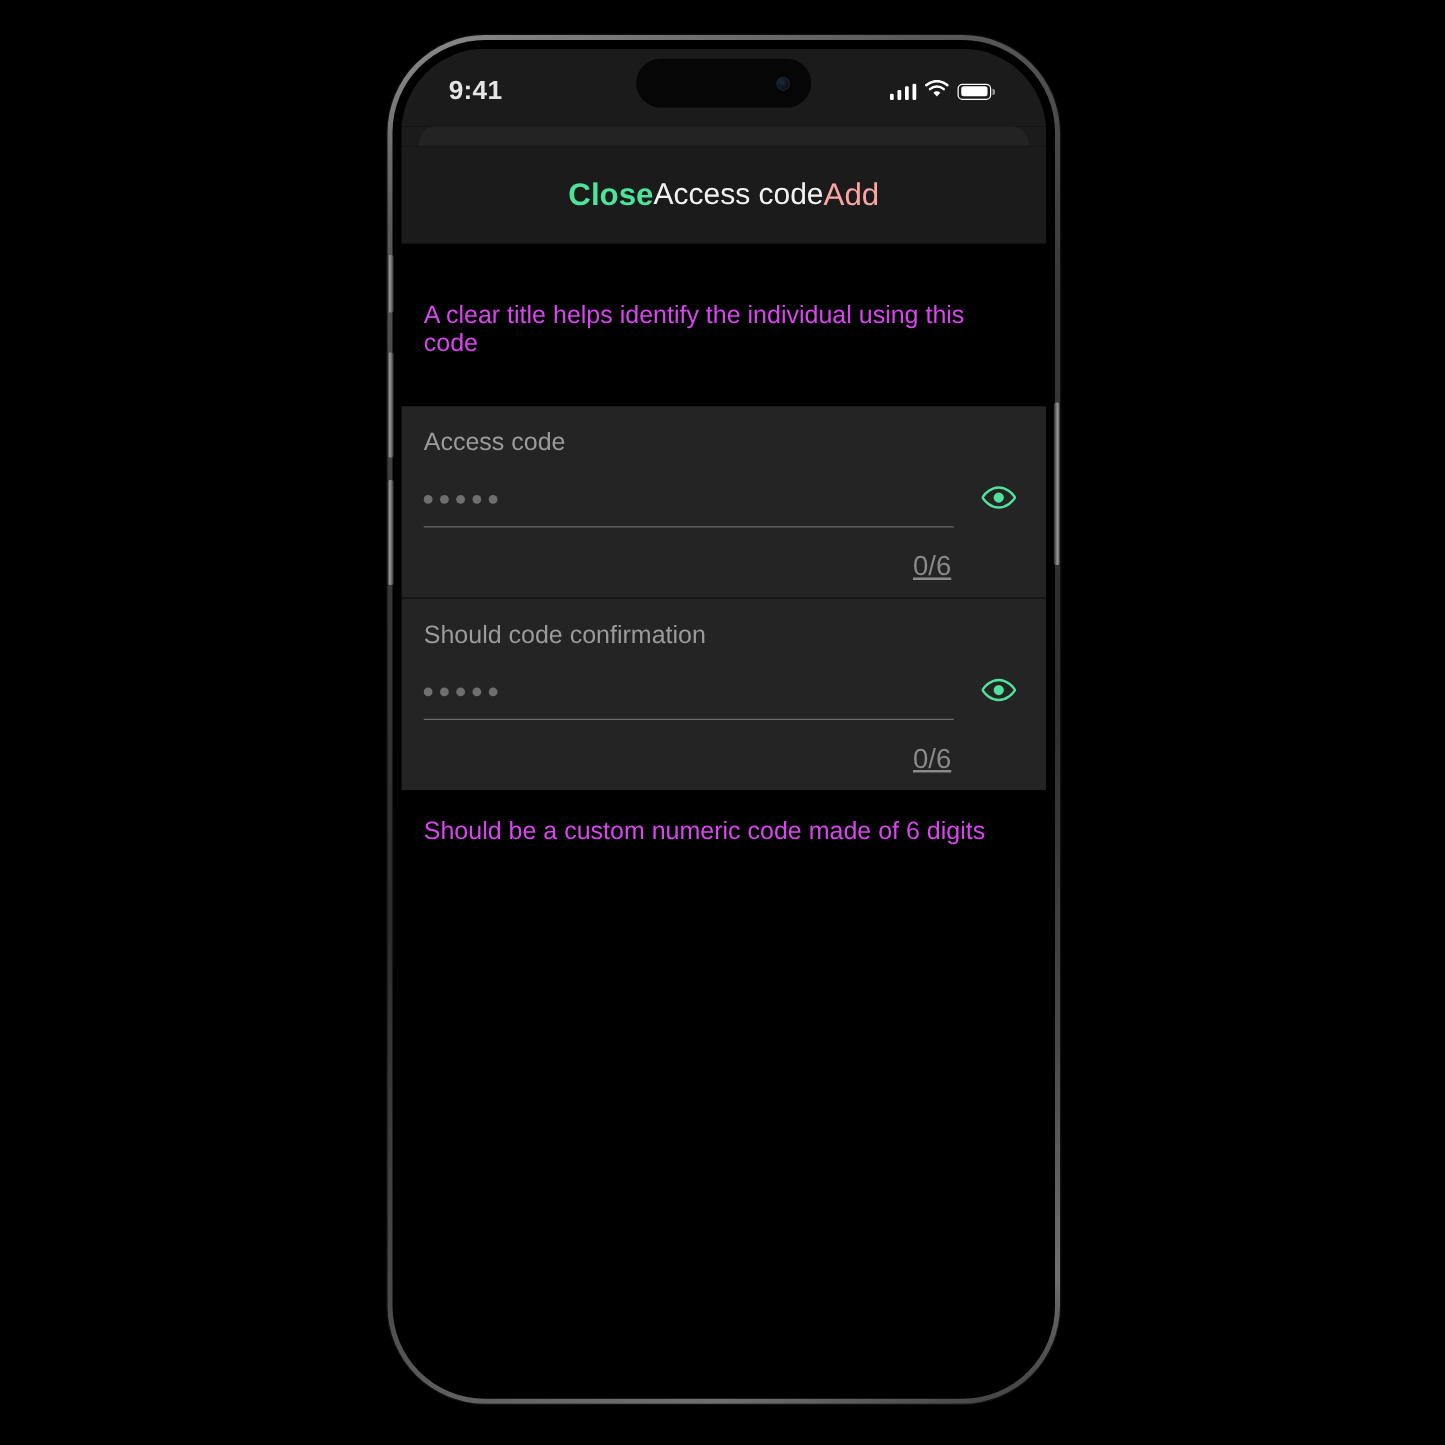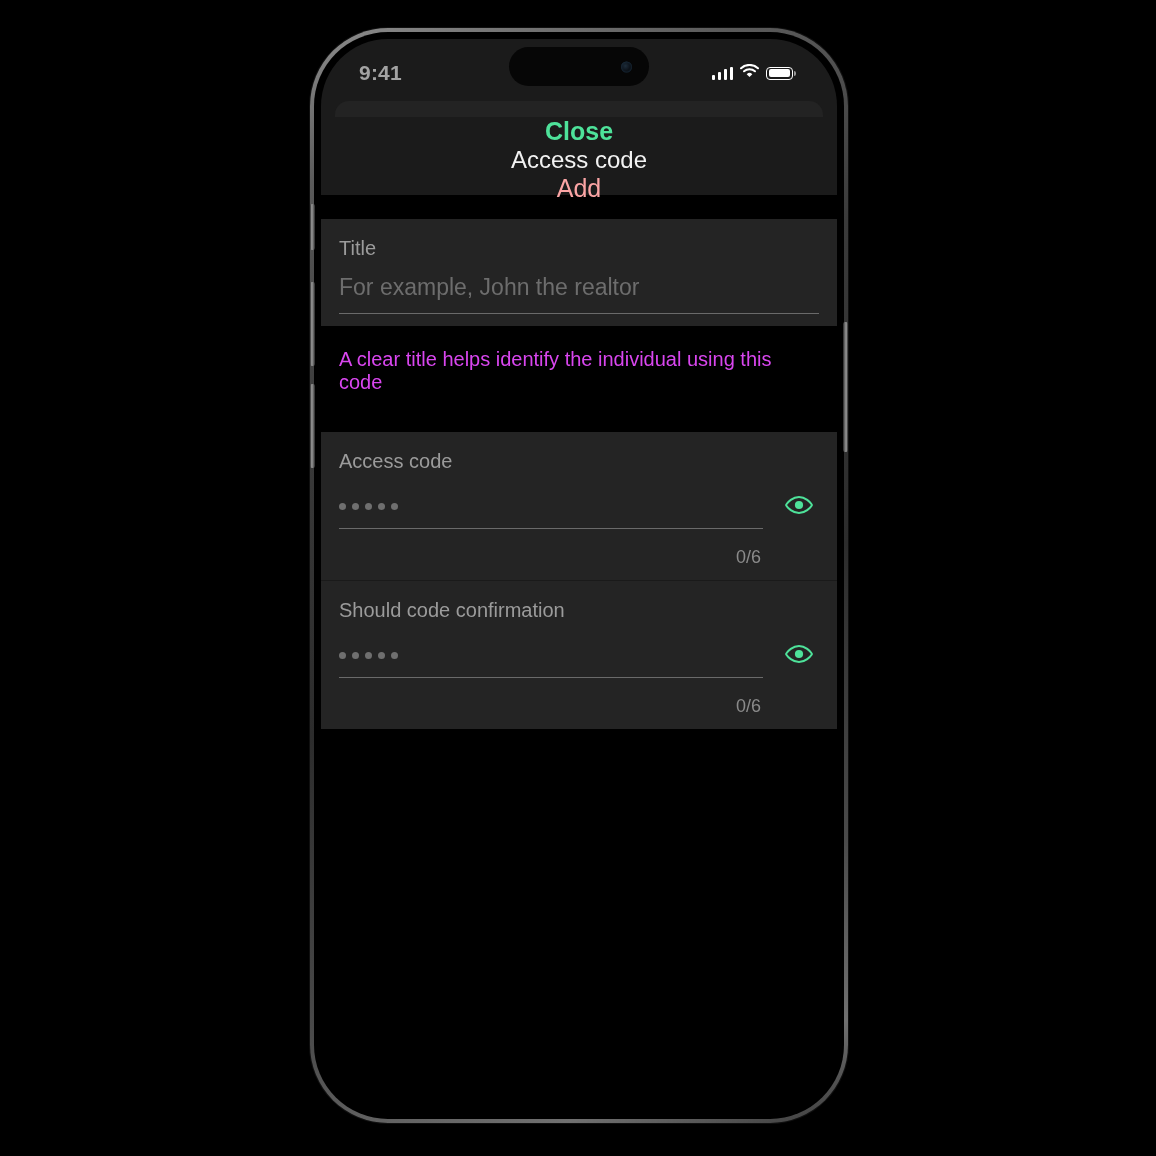--- a/index.html
+++ b/index.html
@@ -68,21 +68,21 @@
   .statusbar {
     position: relative;
     height: 62px;
     background: #1b1b1b;
     display: flex;
     align-items: center;
     justify-content: space-between;
     padding: 0 44px 0 38px;
   }
   .clock {
-    color: #a3a3a3;
+    color: #e5e5e5;
     font-size: 21px;
     font-weight: bold;
     letter-spacing: 0.2px;
     margin-top: 6px;
     text-align: right;
   }
   .status-right {
     display: flex;
     align-items: center;
     gap: 7px;
@@ -145,23 +145,22 @@
     background: #232323;
     border-radius: 14px 14px 0 0;
   }
 
   
   .navbar {
     background: #1b1b1b;
     height: 78px;
     display: flex;
     align-items: center;
-    justify-content: flex-start;
+    justify-content: center;
     padding: 0 22px;
-    flex-direction: column;
   }
   .nav-btn {
     font-size: 25px;
     font-weight: bold;
     color: #4ee29a;
     cursor: pointer;
     white-space: nowrap;
   }
   .nav-btn.disabled { color: #fca5a5; font-weight: normal; }
   .nav-title {
@@ -231,24 +230,25 @@
     width: 40px; height: 40px;
     display: flex;
     align-items: center;
     justify-content: center;
     cursor: pointer;
     flex: 0 0 auto;
     margin-bottom: 10px;
   }
   .counter {
     text-align: right;
-    font-size: 18px;
+    font-size: 22px;
     color: #8a8a8a;
     padding-right: 58px;
     margin-top: 10px;
+    text-decoration: underline;
   }
   .divider { height: 1px; background: #1a1a1a; }
 
   .helper {
     font-size: 20px;
     color: #d946ef;
     padding: 22px 18px 0 18px;
     background: #000000;
   }
 </style>
@@ -300,27 +300,20 @@
         <div class="navbar">
           <div class="nav-btn">Close</div>
           <div class="nav-title">Access code</div>
           <div class="nav-btn disabled">Add</div>
         </div>
 
         <div class="content">
 
           <div class="gap"></div>
 
-          <div class="card">
-            <div class="field">
-              <div class="field-label">Title</div>
-              <div class="field-placeholder">For example, John the realtor</div>
-              <div class="underline"></div>
-            </div>
-          </div>
 
           <div class="helper">A clear title helps identify the individual using this code</div>
 
           <div class="gap" style="height:38px"></div>
 
           <div class="card">
             <div class="field">
               <div class="field-label">Access code</div>
               <div class="pw-row">
                 <div class="pw-left">
@@ -368,18 +361,19 @@
                       <path d="M14 2C7.5 2 2.8 7.2 1.4 9.3a1.2 1.2 0 0 0 0 1.4C2.8 12.8 7.5 18 14 18s11.2-5.2 12.6-7.3a1.2 1.2 0 0 0 0-1.4C25.2 7.2 20.5 2 14 2Z" stroke="#4ee29a" stroke-width="2"></path>
                       <circle cx="14" cy="10" r="4.1" fill="#4ee29a"></circle>
                     </svg>
                   </span>
                 </div>
               </div>
               <div class="counter">0/6</div>
             </div>
           </div>
 
+          <div class="helper">Should be a custom numeric code made of 6 digits</div>
 
         </div>
       </div>
     </div>
   </div>
 </div>
 
 </body></html>

